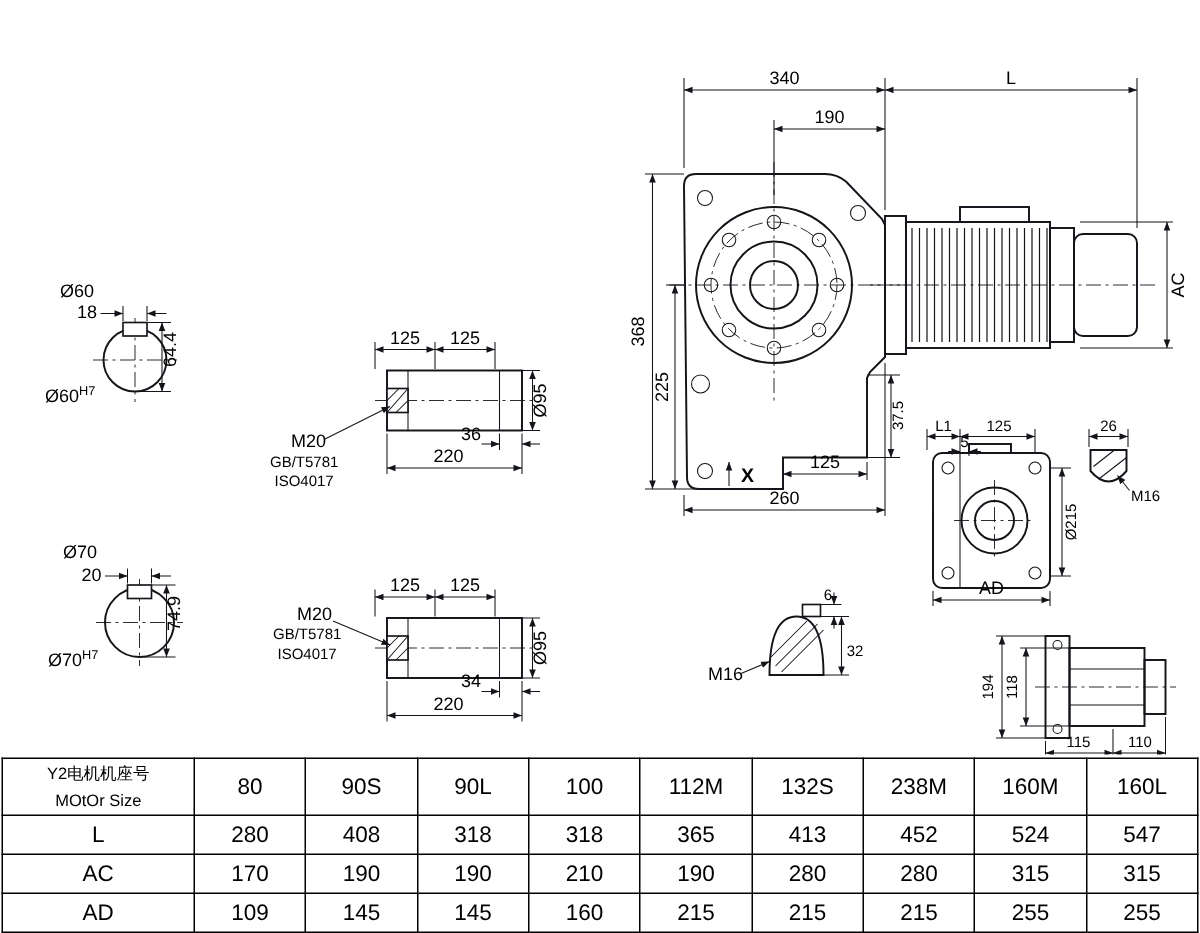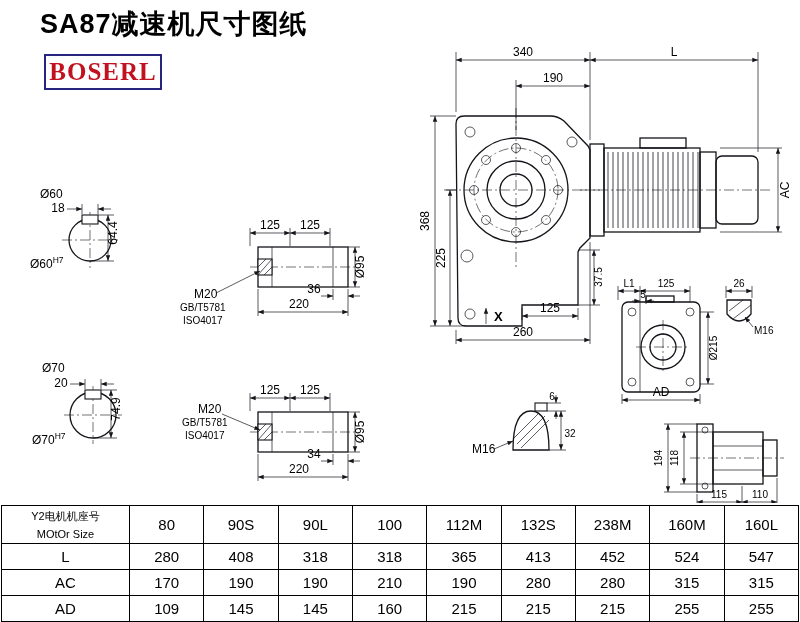--- a/index.html
+++ b/index.html
@@ -25,24 +25,20 @@
   .size-table th,.size-table td{border:1px solid #000;text-align:center;vertical-align:middle;font-weight:normal;font-size:15px;color:#000;padding:0}
   .size-table tr{height:26px}
   .size-table tr.hdr{height:38px}
   .hdr-cn,.hdr-en{font-size:11px;line-height:18px}
 </style>
 </head>
 <body>
 
 <div class="page">
 
-  <div class="title">SA87减速机尺寸图纸</div>
-  <div class="logo-box">
-    <span>BOSERL</span>
-  </div>
 
   <svg class="drawing" width="800" height="503" viewBox="0 0 800 503">
     <defs>
       <marker id="arr" viewBox="0 0 10 10" refX="9" refY="5" markerWidth="9" markerHeight="9" orient="auto-start-reverse">
         <path d="M0,1.5 L9,5 L0,8.5 Z" fill="#14141a"></path>
       </marker>
     </defs>
 
     <g>
 

